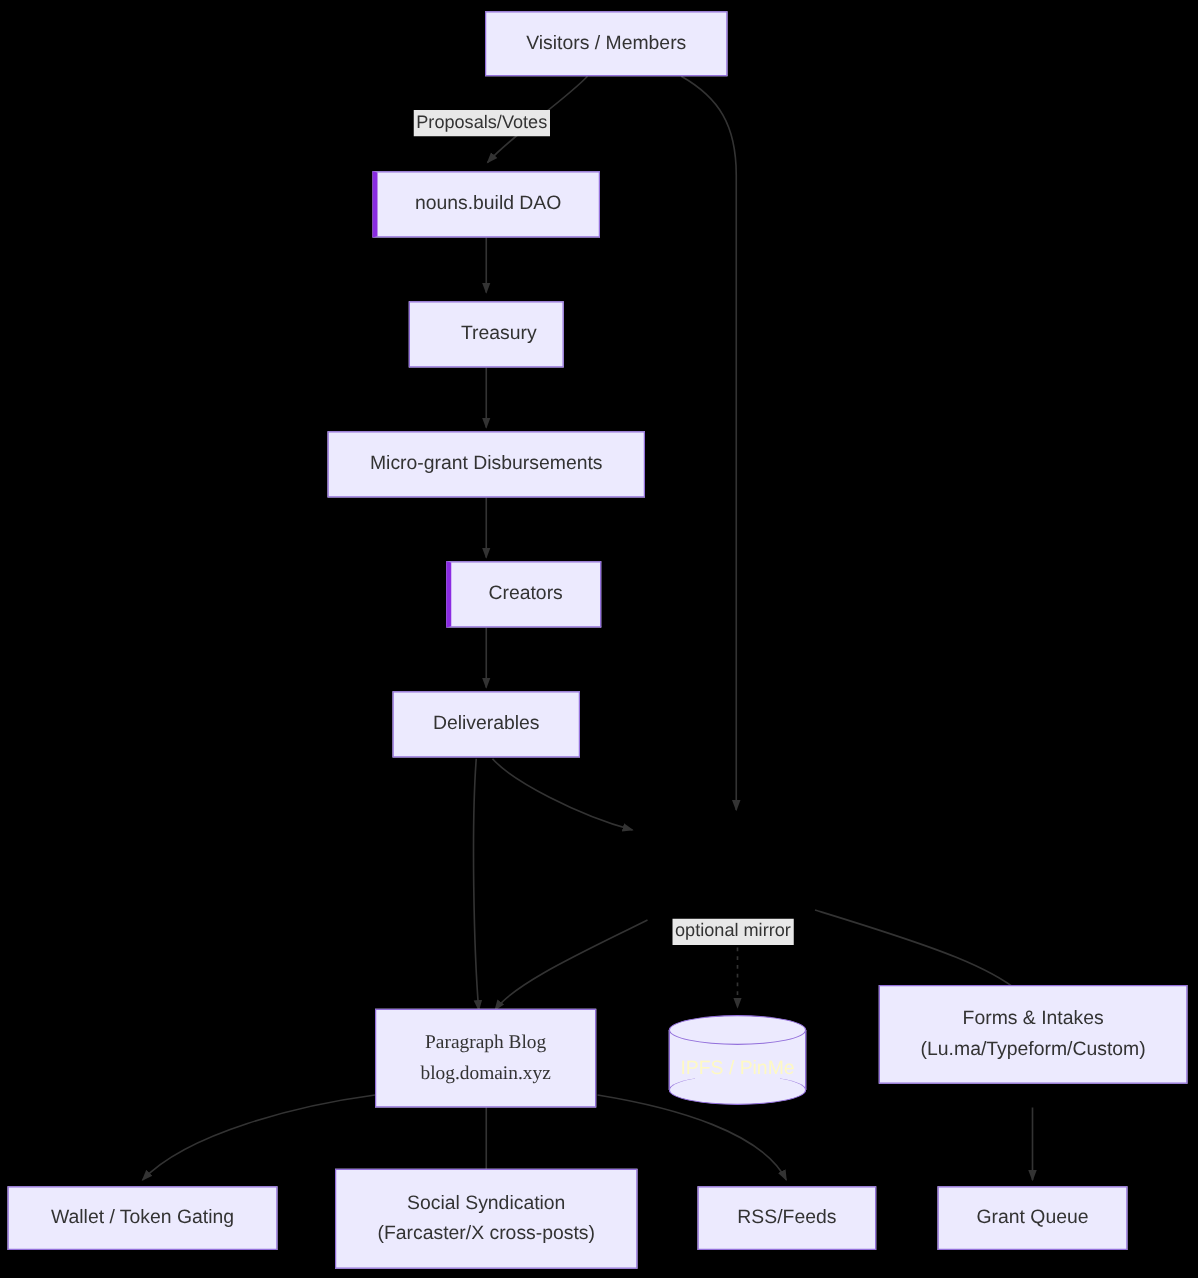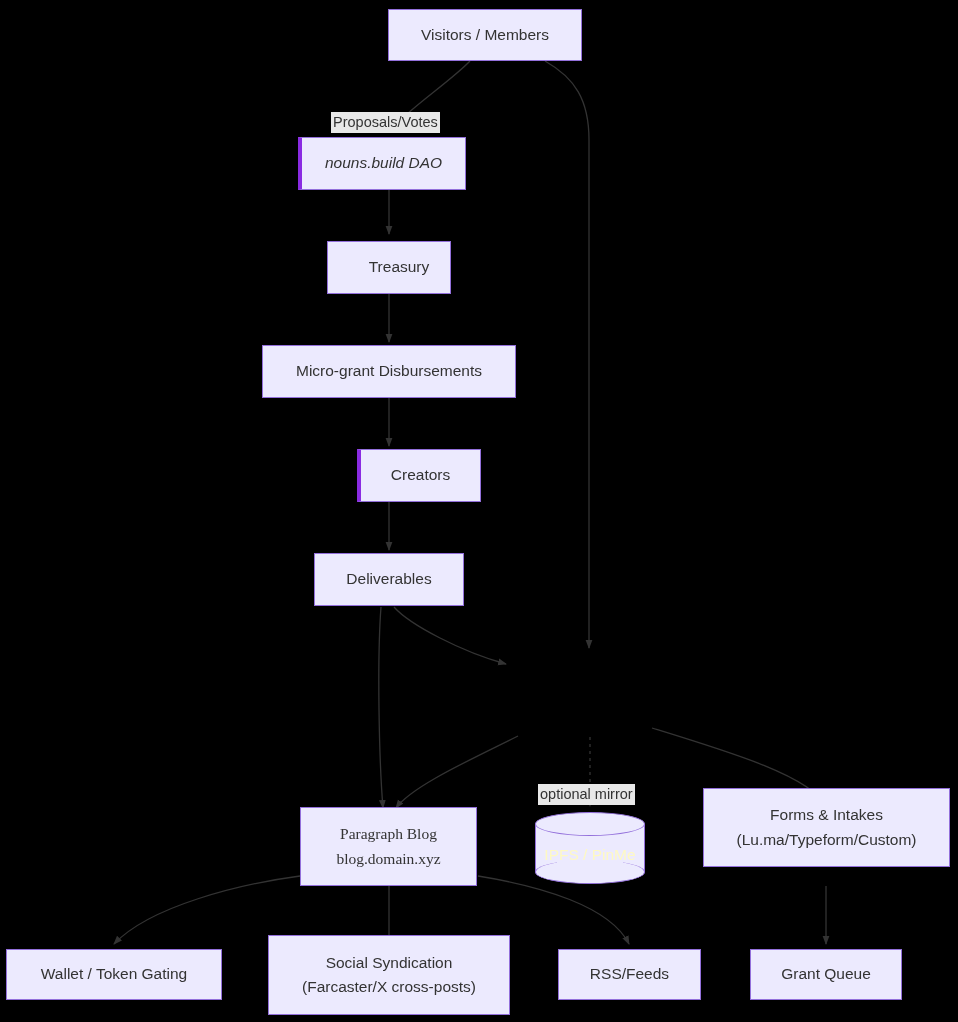--- a/index.html
+++ b/index.html
@@ -28,21 +28,21 @@
   .cyl .cap{position:absolute;left:0;right:0;top:0;height:24px;
              border:1.5px solid #9370DB;border-radius:50%;
              box-sizing:border-box;background:#ECEAFE;}
   .cyl .txt{position:absolute;left:0;right:0;top:0;bottom:0;
              display:flex;align-items:center;justify-content:center;
              color:#fef9c3;font-size:15.5px;padding-top:14px;
              box-sizing:border-box;}
 
   .elabel{position:absolute;background:#E8E8E8;color:#333333;
           font-size:14.5px;line-height:1.3;padding:1px 2px;
-          white-space:nowrap;box-sizing:border-box;margin-top:24px;}
+          white-space:nowrap;box-sizing:border-box;}
 </style>
 </head>
 <body>
 
 <div id="stage">
 
   <svg id="edges" viewBox="0 0 958 1022" xmlns="http://www.w3.org/2000/svg">
     <defs>
       <marker id="ah" markerWidth="10" markerHeight="10" refX="8" refY="4" orient="auto" markerUnits="userSpaceOnUse">
         <path d="M0,0.6 L9,4 L0,7.4 z" fill="#333333"></path>
@@ -79,21 +79,21 @@
       <path d="M478,876 C540,886 610,906 629,944"></path>
 
       <path d="M826,886 L826,944"></path>
     </g>
   </svg>
 
   <div class="node" style="left:388px;top:9px;width:194px;height:52px;">
     <span class="ln">Visitors / Members</span>
   </div>
 
-  <div class="node accent" style="left:298px;top:137px;width:168px;height:53px;font-style:italic;">
+  <div class="node accent" style="left:298px;top:137px;width:182px;height:53px;">
     <span class="ln">nouns.build DAO</span>
   </div>
 
   <div class="node" style="left:327px;top:241px;width:124px;height:53px;padding-left:20px;">
     <span class="ln">Treasury</span>
   </div>
 
   <div class="node" style="left:262px;top:345px;width:254px;height:53px;">
     <span class="ln">Micro-grant Disbursements</span>
   </div>
@@ -136,15 +136,15 @@
   <div class="node" style="left:558px;top:949px;width:143px;height:51px;">
     <span class="ln">RSS/Feeds</span>
   </div>
 
   <div class="node" style="left:750px;top:949px;width:152px;height:51px;">
     <span class="ln">Grant Queue</span>
   </div>
 
   <div class="elabel" style="left:331px;top:88px;">Proposals/Votes</div>
 
-  <div class="elabel" style="left:538px;top:760px;">optional mirror</div>
+  <div class="elabel" style="left:538px;top:735px;">optional mirror</div>
 
 </div>
 
 </body></html>

